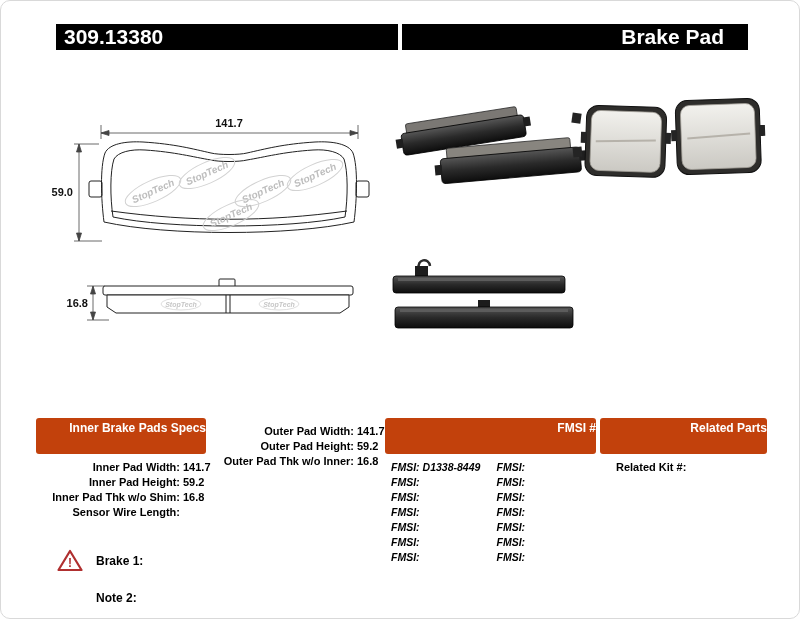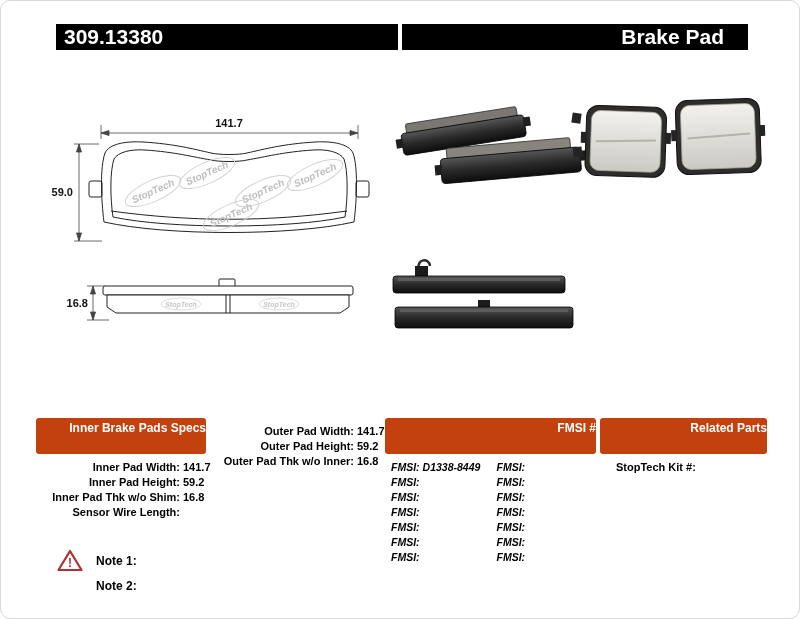--- a/index.html
+++ b/index.html
@@ -34,21 +34,21 @@
   .fmsi-row { display:flex; font-size:10.5px; font-weight:bold; line-height:15px;
               padding-left:6px; white-space:nowrap;font-style:italic; }
   .fmsi-row .val { margin-left:3px; }
   .plain-row { font-size:11px; font-weight:bold; line-height:15px; padding-left:4px; white-space:nowrap; }
 
   
   .notes { position:absolute; left:56px; top:548px; }
   .note-line1 { display:flex; align-items:center; }
   .note-label { font-size:12px; font-weight:bold; }
   .note-line1 .note-label { margin-left:13px; }
-  .note-line2 { margin-left:39px; margin-top:4px; }
+  .note-line2 { margin-left:39px; margin-top:16px; }
 </style>
 </head>
 <body>
 
 <div class="page">
 
   <div class="hdr-bar hdr-left">
     <span>309.13380</span>
   </div>
   <div class="hdr-bar hdr-right">
@@ -283,32 +283,32 @@
           <span class="val"></span>
         </div>
       </div>
     </div>
   </div>
 
   <div class="spec-col" style="left:599px; width:167px;">
     <div class="spec-hdr">Related Parts</div>
     <div class="spec-rows">
       <div class="plain-row">
-        <span class="lbl2">StopTech Kit #:</span>
+        <span class="lbl2">Related Kit #:</span>
         <span class="val"></span>
       </div>
     </div>
   </div>
 
   <div class="notes">
     <div class="note-line1">
       <svg width="26" height="23" viewBox="0 0 26 23">
         <path d="M13 2 L24.5 21 L1.5 21 Z" fill="#fff" stroke="#b03030" stroke-width="2.2" stroke-linejoin="round"></path>
         <text x="13" y="18" text-anchor="middle" font-size="12" font-weight="bold" fill="#b03030">!</text>
       </svg>
-      <span class="note-label">Note 1:</span>
+      <span class="note-label">Brake 1:</span>
     </div>
     <div class="note-line2">
       <span class="note-label">Note 2:</span>
     </div>
   </div>
 
 </div>
 
 </body></html>

